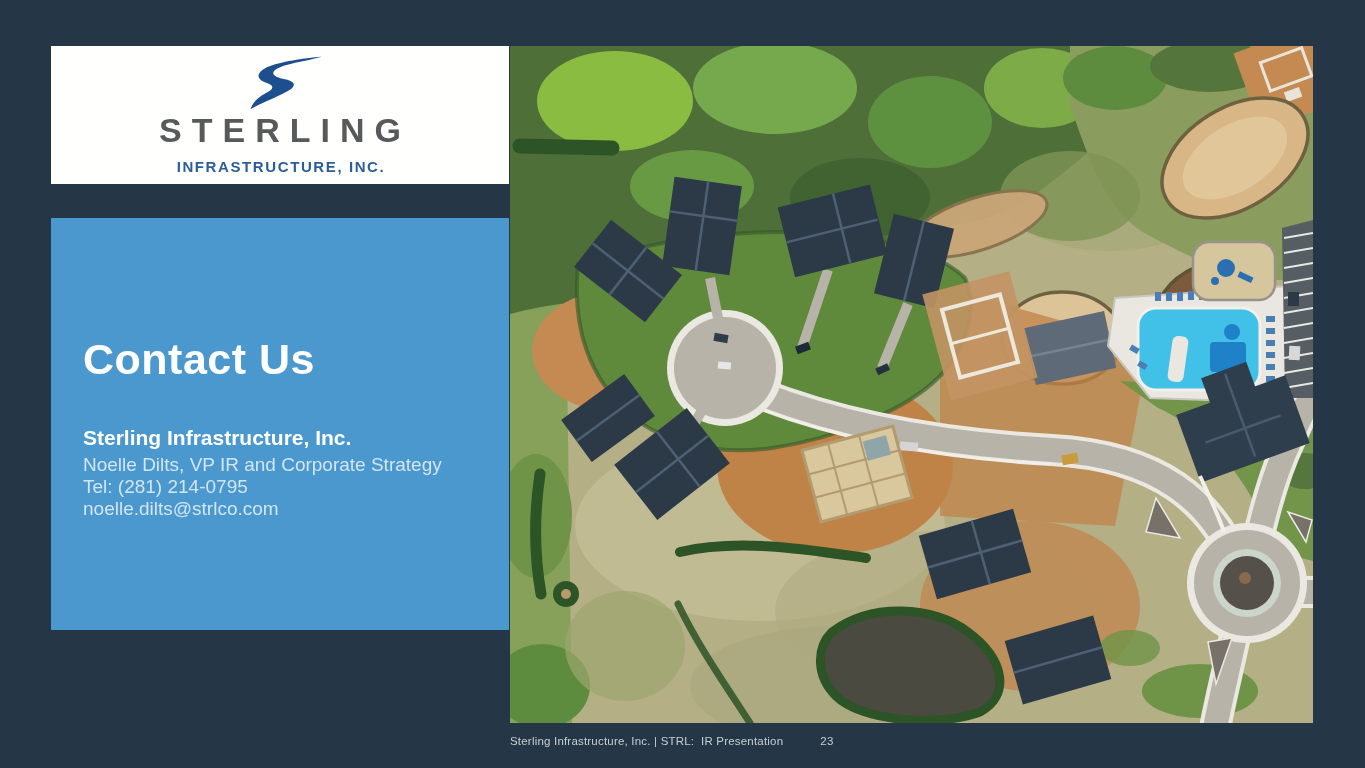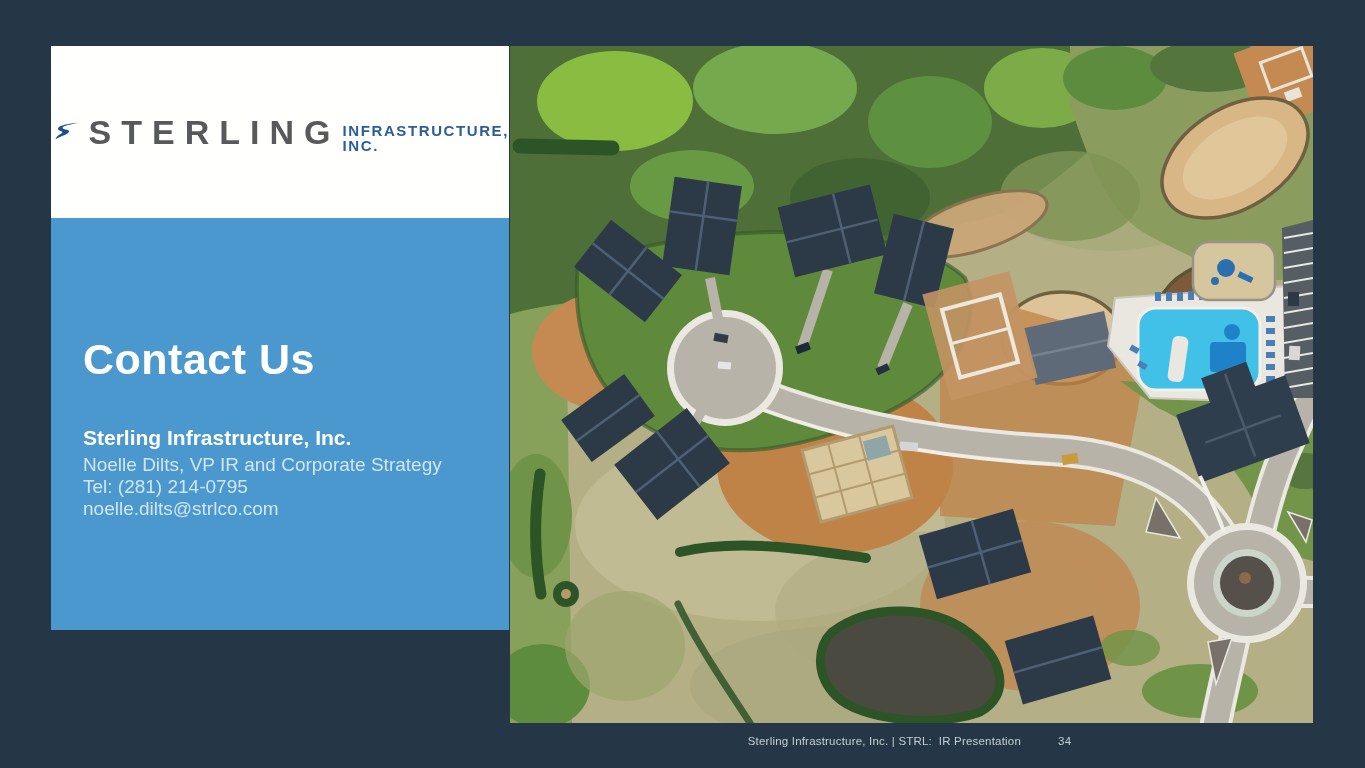--- a/index.html
+++ b/index.html
@@ -2,23 +2,23 @@
 <html><head>
 <meta charset="utf-8">
 <style>
   html,body{margin:0;padding:0;}
   body{
     width:1365px;height:768px;position:relative;overflow:hidden;
     background:#253746;
     font-family:"Liberation Sans", sans-serif;
   }
   .logo-box{
-    position:absolute;left:51px;top:46px;width:458px;height:172px;
+    position:absolute;left:51px;top:46px;width:458px;height:138px;
     background:#fffffe;
-    display:flex;align-items:center;justify-content:center;
+    display:flex;flex-direction:column;align-items:center;justify-content:center;
   }
   .logo-swoosh{width:88px;height:54px;margin-bottom:3px;}
   .logo-name{
     font-size:34px;font-weight:bold;color:#58595B;
     letter-spacing:10px;margin-left:10px;line-height:1;
   }
   .logo-sub{
     font-size:15px;font-weight:bold;color:#2B5D9B;
     letter-spacing:1.6px;margin-top:12px;margin-left:2px;line-height:1;
   }
@@ -36,22 +36,22 @@
   .contact-line{
     font-size:19px;color:#D2E5F3;line-height:22px;
   }
   .contact-line.first{margin-top:4px;}
   .aerial-photo{
     position:absolute;left:510px;top:46px;width:803px;height:677px;
     overflow:hidden;background:#b5af86;
   }
   .aerial-photo svg{display:block;width:100%;height:100%;}
   .slide-footer{
-    position:absolute;left:529px;top:735px;width:803px;
-    display:flex;justify-content:center;align-items:center;
+    position:absolute;left:510px;top:735px;width:803px;
+    display:flex;justify-content:flex-start;align-items:center;
     gap:37px;padding-right:42px;box-sizing:border-box;
     color:#C6CED5;font-size:11.5px;letter-spacing:0.2px;
   }
   .footer-text{white-space:pre;}
 </style>
 </head>
 <body>
 
 <div class="slide">
 
@@ -284,16 +284,16 @@
         <rect x="-58" y="-36" width="116" height="72" fill="#2F3E4C"></rect>
         <rect x="-22" y="-62" width="48" height="44" fill="#2F3E4C"></rect>
         <path d="M-40,0 H40 M2,-58 V30" stroke="#4A5B6C" stroke-width="2.5" fill="none"></path>
       </g>
       <path d="M690,430 C700,452 708,468 714,486" fill="none" stroke="#F2F0E9" stroke-width="4"></path>
     </svg>
   </div>
 
   <div class="slide-footer">
     <span class="footer-text">Sterling Infrastructure, Inc. | STRL:  IR Presentation</span>
-    <span class="footer-page">34</span>
+    <span class="footer-page">23</span>
   </div>
 
 </div>
 
 </body></html>

